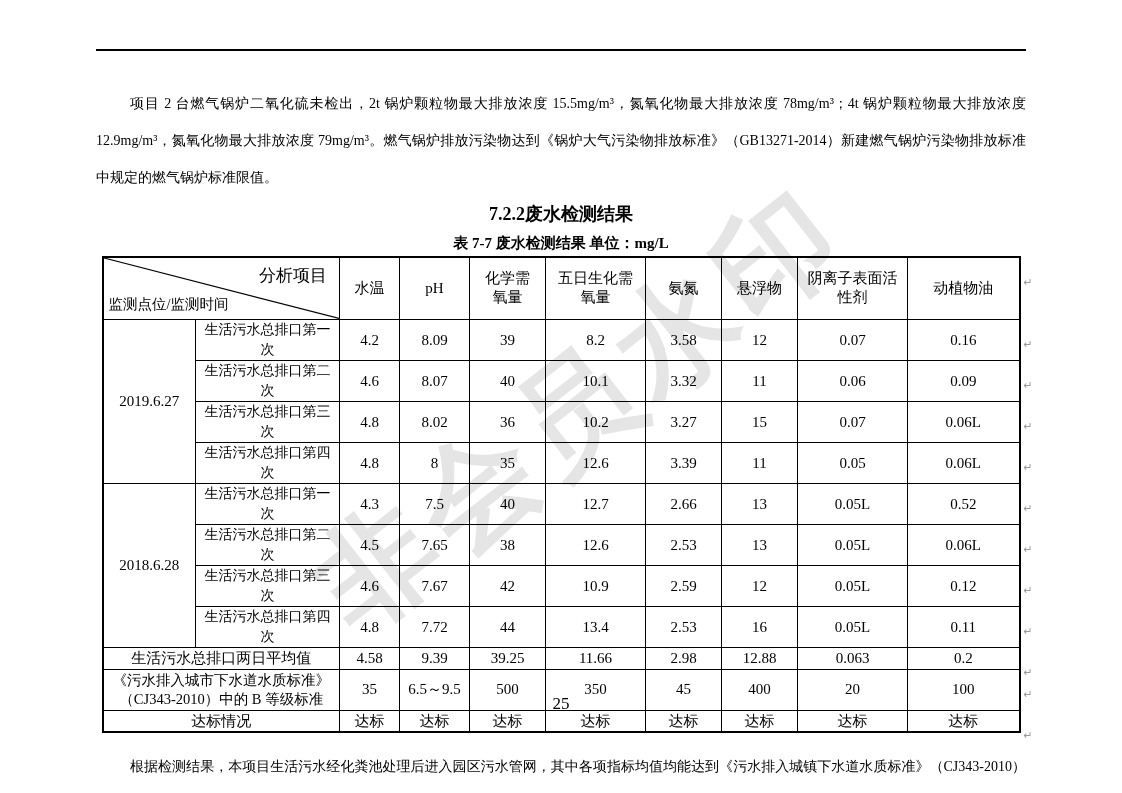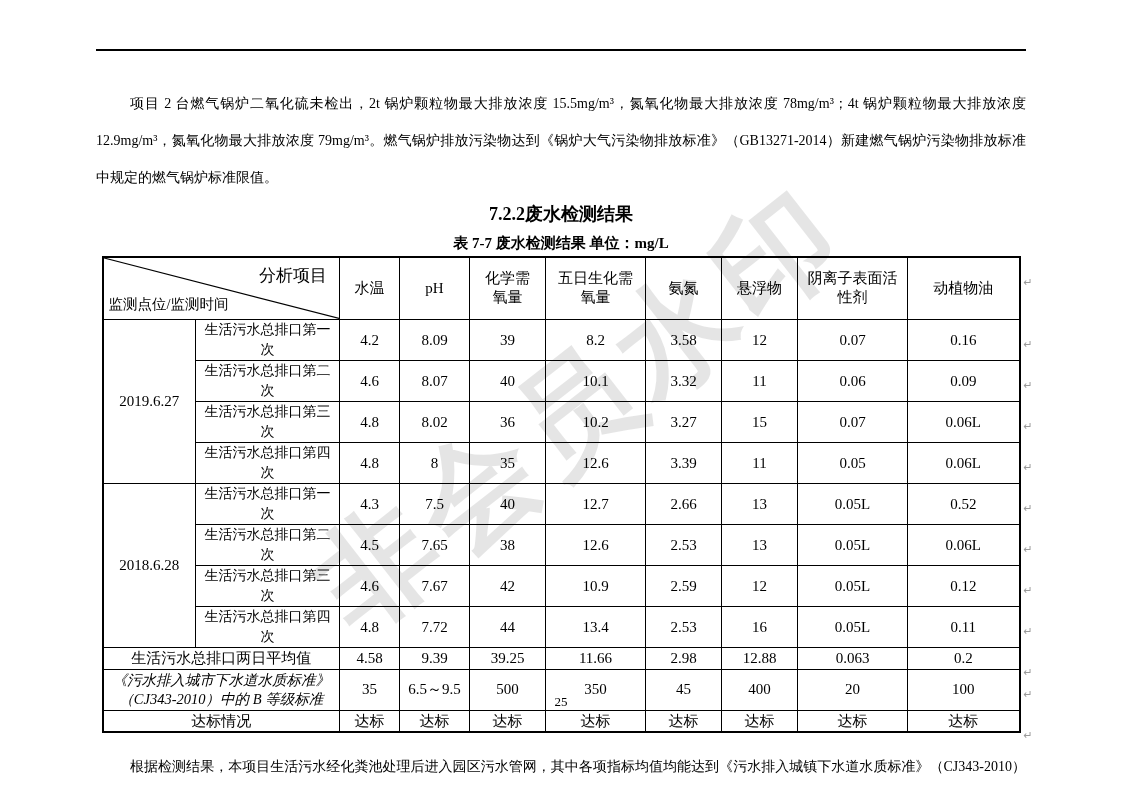--- a/index.html
+++ b/index.html
@@ -28,27 +28,27 @@
   }
   table.wastewater td, table.wastewater th {
     border:1px solid #000; text-align:center; vertical-align:middle;
     padding:0 2px; font-weight:normal; overflow:hidden;
   }
   tr.header-row { height:62px; }
   tr.data-row { height:22px; line-height:20px; }
   tr.std-row { height:41px; }
   .pre { white-space:pre-line; line-height:19px; }
   td.row-label { font-size:14px; }
-  td.std-label { font-size:14.5px;font-style:italic; }
+  td.std-label { font-size:14.5px; }
   .corner-cell { position:relative; padding:0; }
   .corner-svg { position:absolute; left:0; top:0; width:100%; height:100%; display:block; }
   .corner-top { position:absolute; top:6px; right:12px; font-size:17px; }
   .corner-bottom { position:absolute; left:5px; bottom:5px; font-size:14.5px; }
   .conclusion { margin:15px 0 0 0; }
-  .page-number { position:absolute; left:0; right:0; top:694px; text-align:center; font-size:13px; z-index:2; }
+  .page-number { position:absolute; left:0; right:0; top:694px; text-align:center; font-size:17px; z-index:2; }
   .row-end-marker {
     position:absolute; z-index:2; color:#9a9a9a; font-size:11px; line-height:11px;
     font-family:"DejaVu Sans",sans-serif; pointer-events:none;
   }
 </style>
 </head>
 <body>
 
 <div class="page">
 

